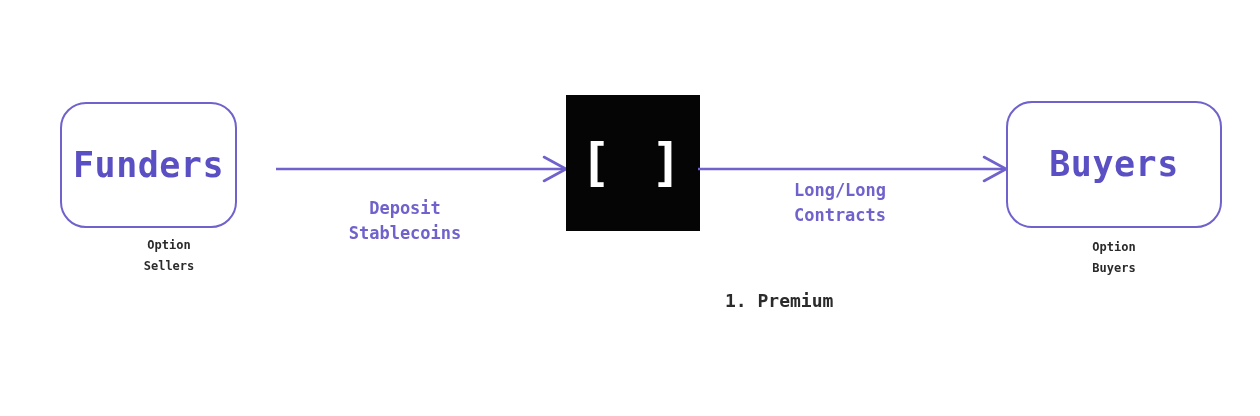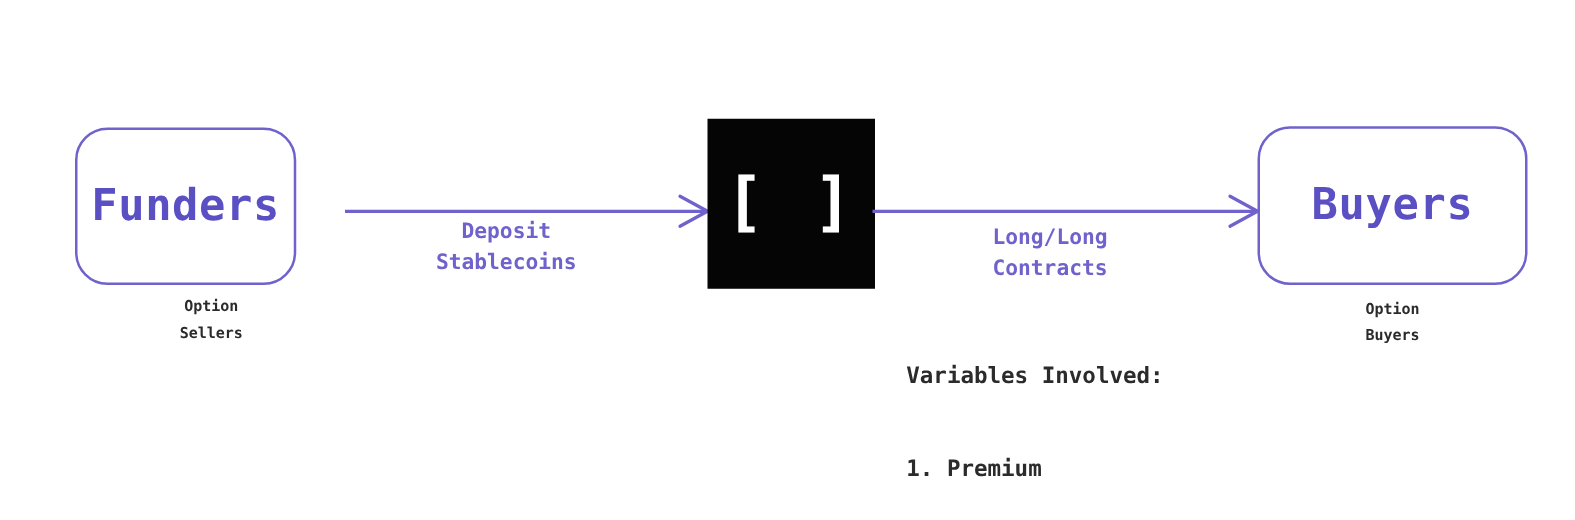--- a/index.html
+++ b/index.html
@@ -125,21 +125,21 @@
     color: #6f62cc;
     font-family: "DejaVu Sans Mono", monospace;
     font-size: 17px;
     font-weight: 700;
     line-height: 25px;
     text-align: center;
     white-space: pre;
   }
   #label-deposit {
     left: 295px;
-    top: 173px;
+    top: 196px;
     width: 220px;
   }
   #label-contracts {
     left: 730px;
     top: 178px;
     width: 220px;
   }
 
   
   #variables-block {
@@ -187,21 +187,20 @@
   <div id="arrow-contracts" class="arrow">
     <svg viewBox="0 0 310 32" preserveAspectRatio="none" aria-hidden="true">
       <line x1="0" y1="16" x2="306" y2="16" stroke="#6f62cc" stroke-width="2.6"></line>
       <polyline points="286,4 308,16 286,28" fill="none" stroke="#6f62cc" stroke-width="2.6" stroke-linecap="round" stroke-linejoin="round"></polyline>
     </svg>
   </div>
   <div id="label-contracts" class="edge-label">Long/Long
 Contracts</div>
 
   <div id="variables-block">
-    <span id="variables-title">Variables Involved:</span>
     <span class="variable-item">1. Premium</span>
     
     
     
   </div>
 
   <div id="box-buyers" class="entity-box">
     <span class="entity-label">Buyers</span>
   </div>
   <div id="caption-buyers" class="caption">Option

